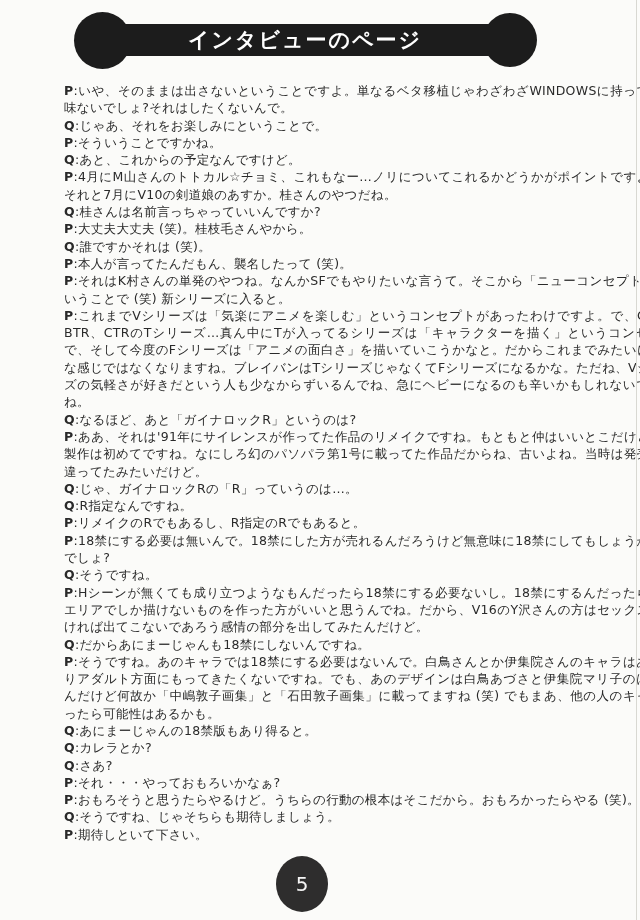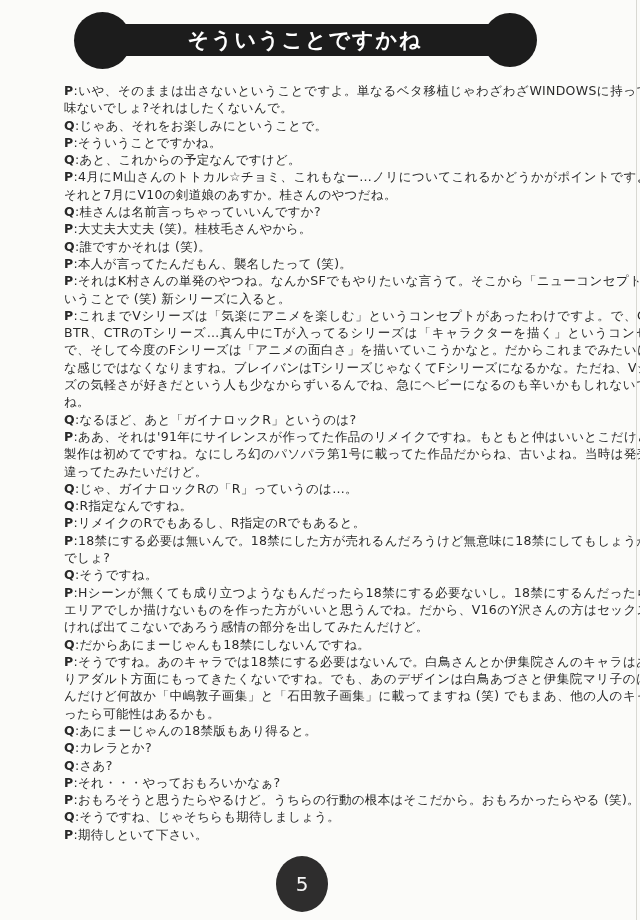--- a/index.html
+++ b/index.html
@@ -70,21 +70,21 @@
 </style>
 </head>
 <body>
 
 <div class="page">
 
   <div class="header">
     <div class="header-circle-left"></div>
     <div class="header-circle-right"></div>
     <div class="header-bar">
-      <span class="header-title">そういうことですかね</span>
+      <span class="header-title">インタビューのページ</span>
     </div>
   </div>
 
   <div class="dialogue">
       <p><b class="spk">P</b>:いや、そのままは出さないということですよ。単なるベタ移植じゃわざわざWINDOWSに持ってく意味ないでしょ?それはしたくないんで。</p>
       <p><b class="spk">Q</b>:じゃあ、それをお楽しみにということで。</p>
       <p><b class="spk">P</b>:そういうことですかね。</p>
       <p><b class="spk">Q</b>:あと、これからの予定なんですけど。</p>
       <p><b class="spk">P</b>:4月にM山さんのトトカル☆チョミ、これもなー…ノリについてこれるかどうかがポイントですよね。それと7月にV10の剣道娘のあすか。桂さんのやつだね。</p>
       <p><b class="spk">Q</b>:桂さんは名前言っちゃっていいんですか?</p>

